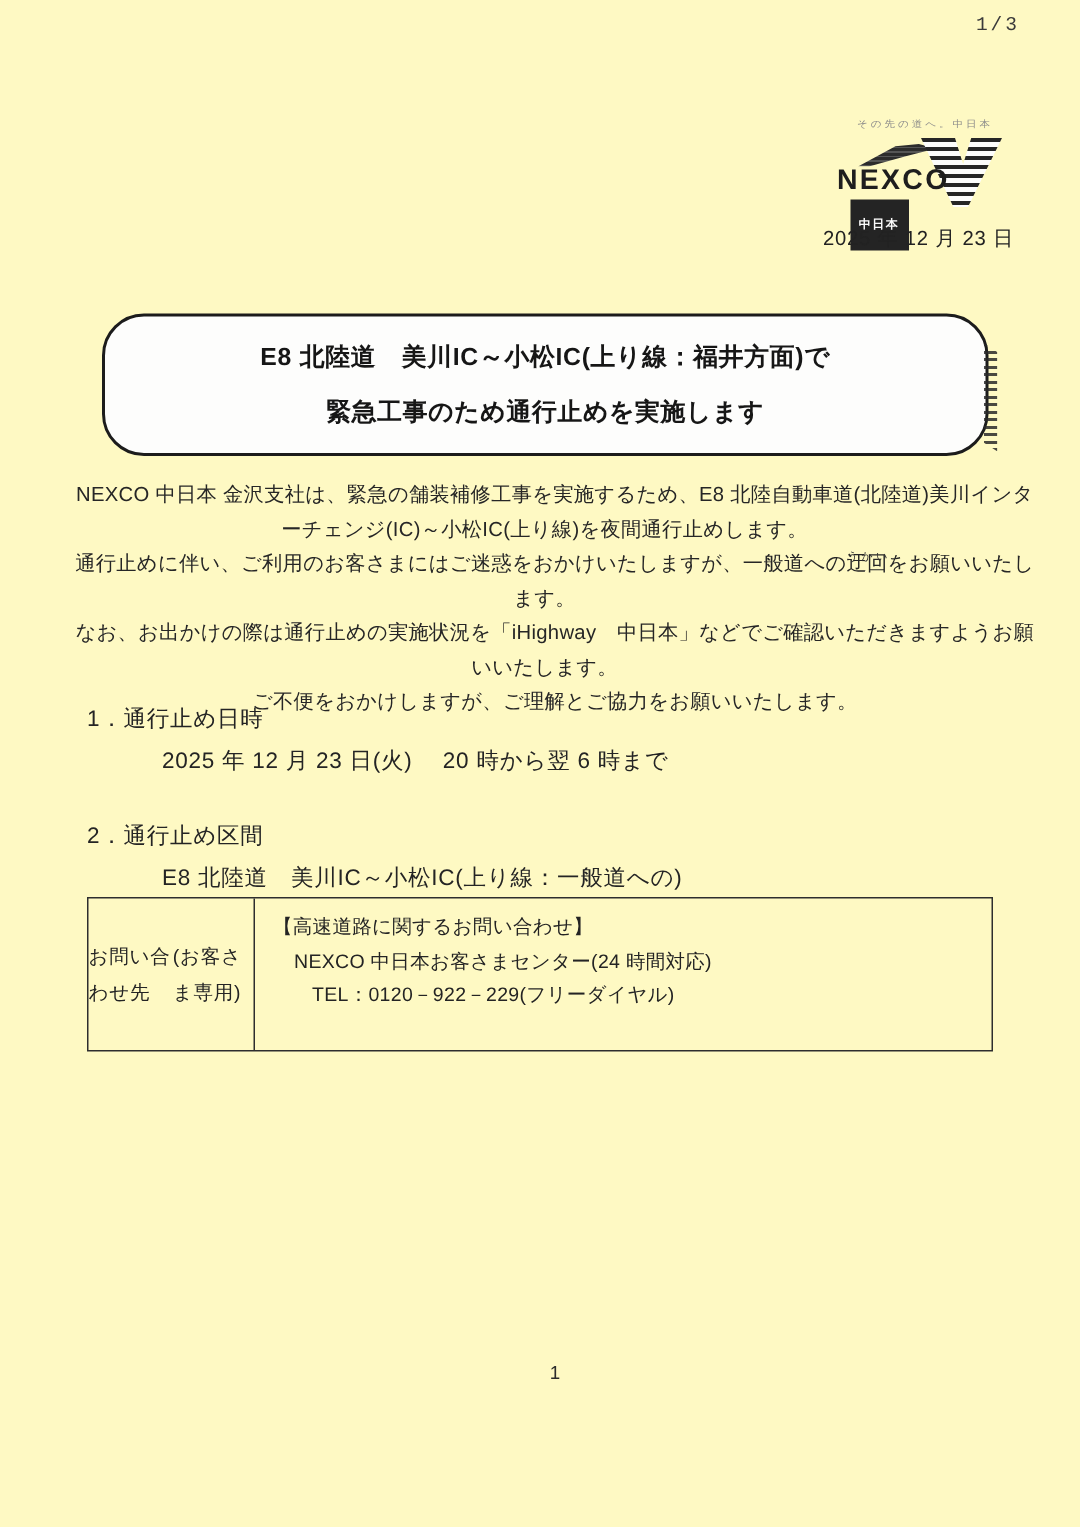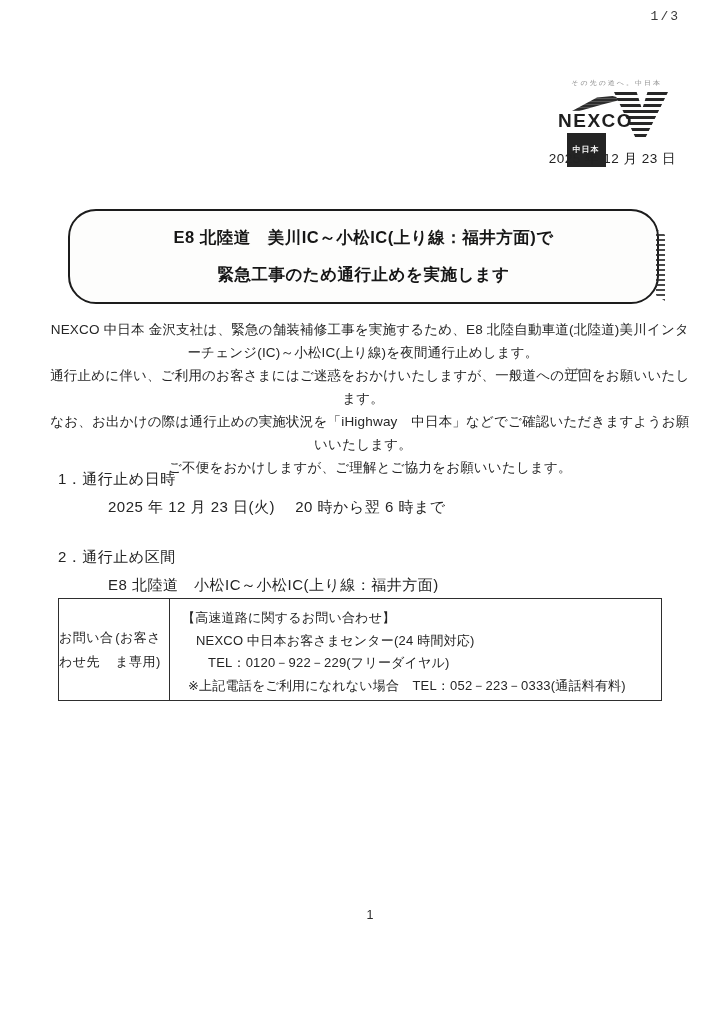--- a/index.html
+++ b/index.html
@@ -2,21 +2,21 @@
 <html><head>
 <meta charset="utf-8">
 <style>
   * { margin: 0; padding: 0; box-sizing: border-box; }
   html, body { background: #e8e8e8; }
   body { font-family: "Liberation Sans", "DejaVu Sans", sans-serif; }
   .page {
     position: relative;
     width: 720px; height: 1018px;
     margin: 0 auto;
-    background: #ffffff;
+    background: #fef9c3;
     color: #232323;
     overflow: hidden;
   }
   
   .page-indicator {
     position: absolute; top: 9px; right: 40px;
     font-family: "Liberation Mono", "DejaVu Sans Mono", monospace;
     font-size: 13px; color: #3a3a3a; letter-spacing: 2px;
   }
   
@@ -147,32 +147,31 @@
     <p>　ご不便をおかけしますが、ご理解とご協力をお願いいたします。</p>
   </div>
 
   <div class="sections">
     <div class="section">
       <div class="section-heading">1．通行止め日時</div>
       <div class="section-detail">2025 年 12 月 23 日(火)　 20 時から翌 6 時まで</div>
     </div>
     <div class="section">
       <div class="section-heading">2．通行止め区間</div>
-      <div class="section-detail">E8 北陸道　小松IC～小松IC(上り線：福井方面)</div>
+      <div class="section-detail">E8 北陸道　美川IC～小松IC(上り線：一般道への)</div>
     </div>
   </div>
 
   <div class="contact-table">
     <div class="contact-label">
       <div>お問い合わせ先</div>
       <div>(お客さま専用)</div>
     </div>
     <div class="contact-body">
       <div class="l1">【高速道路に関するお問い合わせ】</div>
       <div class="l2">NEXCO 中日本お客さまセンター(24 時間対応)</div>
       <div class="l3">TEL：0120－922－229(フリーダイヤル)</div>
-      <div class="l4">※上記電話をご利用になれない場合　TEL：052－223－0333(通話料有料)</div>
     </div>
   </div>
 
   <div class="footer-page">1</div>
 
 </div>
 
 </body></html>

